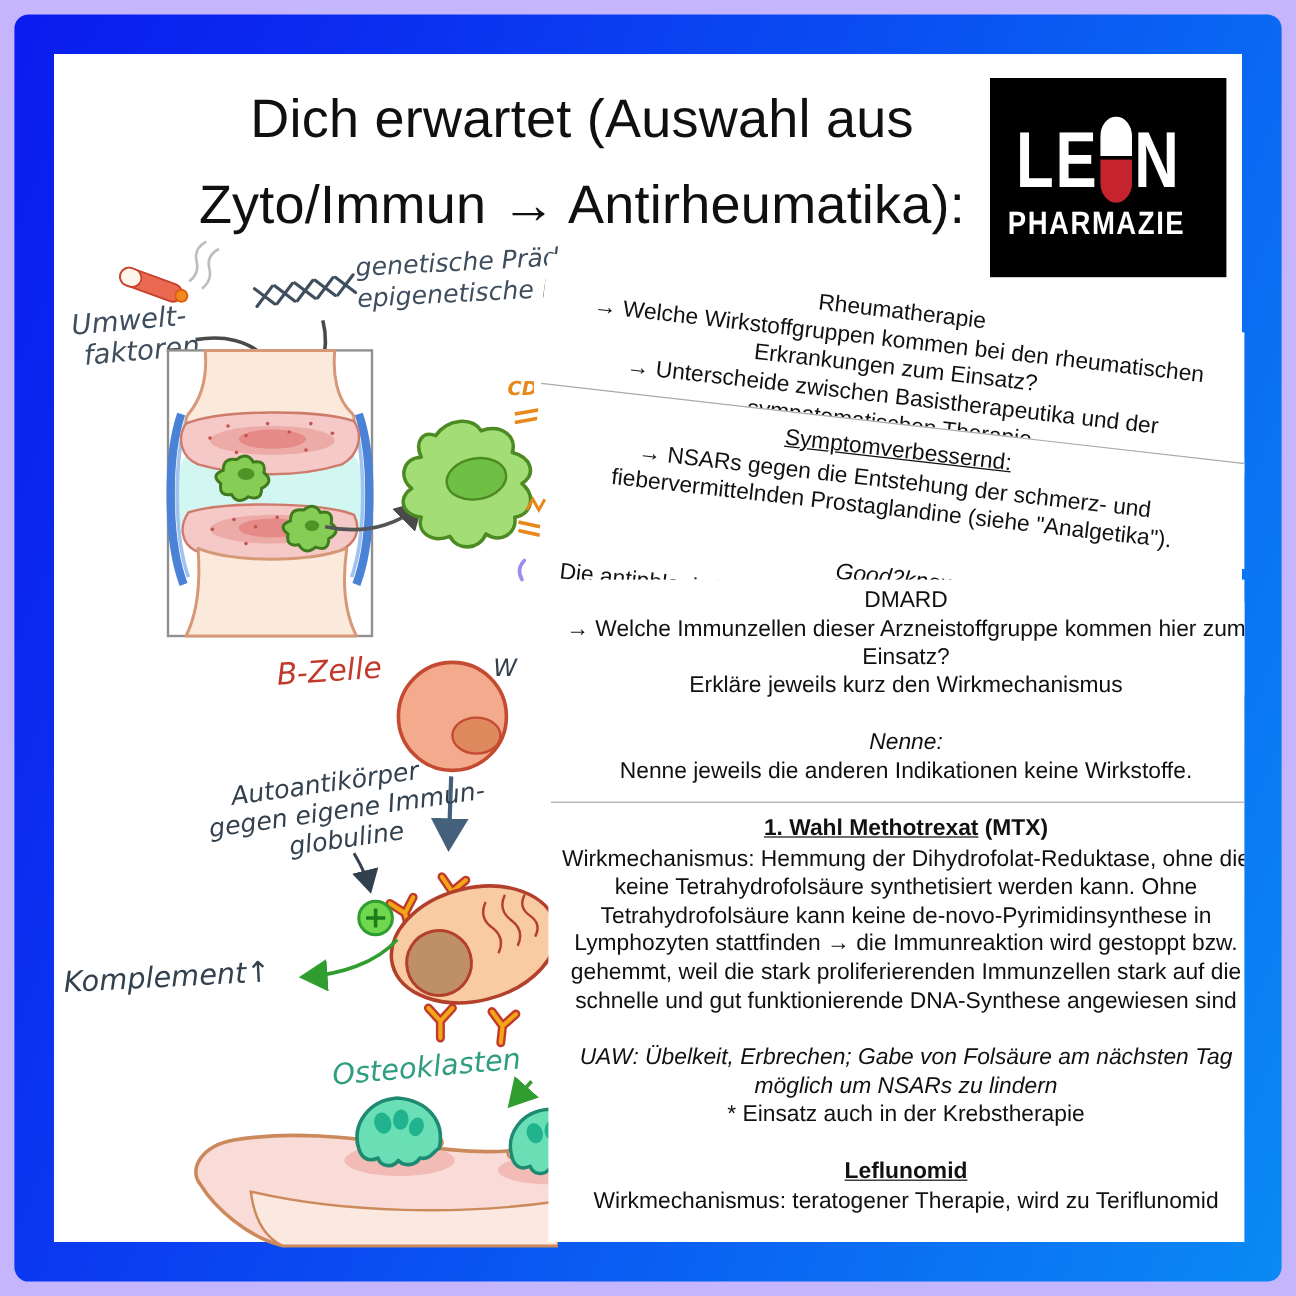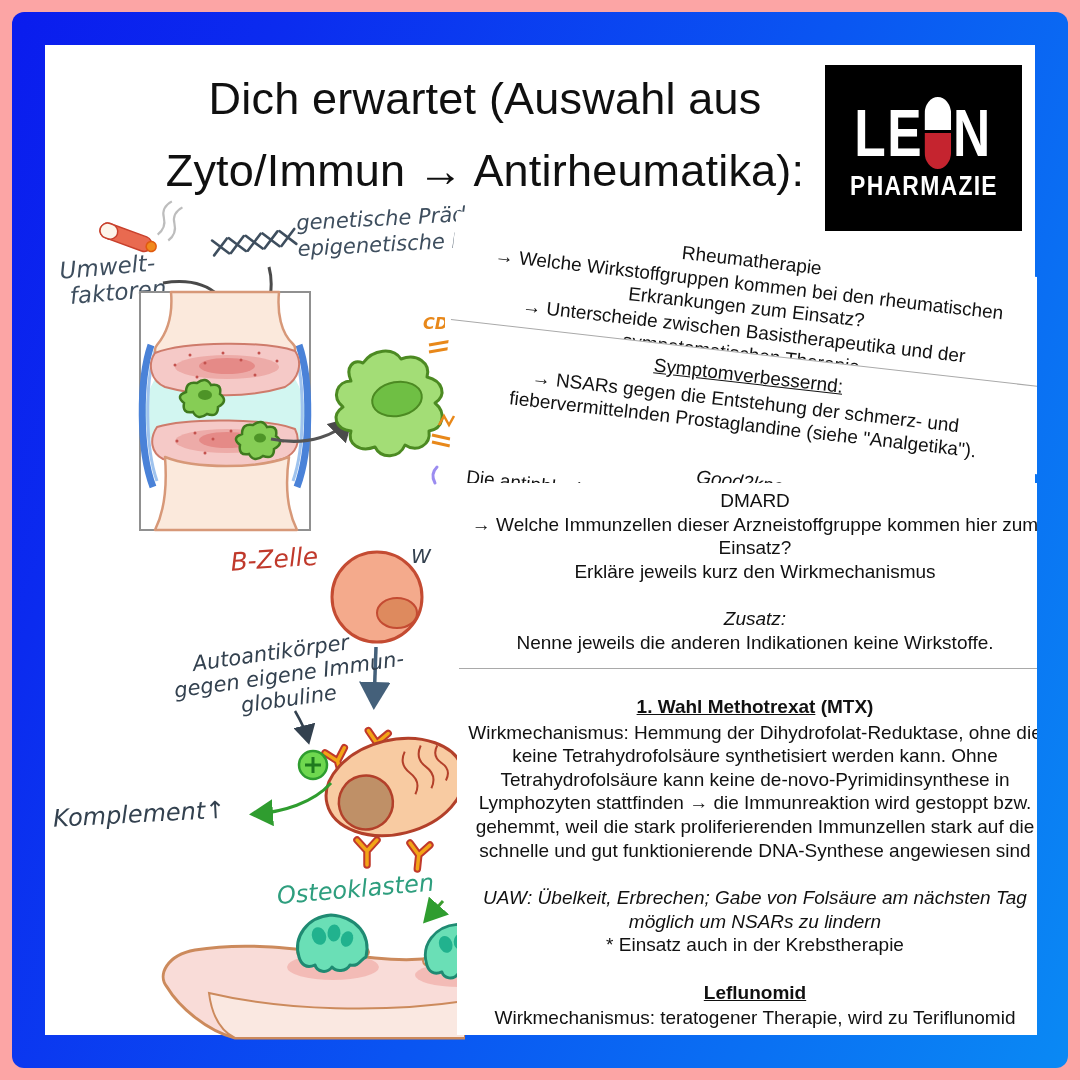--- a/index.html
+++ b/index.html
@@ -1,28 +1,28 @@
 <!DOCTYPE html>
 <html><head>
 <meta charset="utf-8">
 <style>
   html,body{margin:0;padding:0;background:#ffffff;}
-  .canvas{position:relative;width:1080px;height:1080px;background:#fca5a5;overflow:hidden;
+  .canvas{position:relative;width:1080px;height:1080px;background:#c4b5fd;overflow:hidden;
           font-family:"Liberation Sans","DejaVu Sans",sans-serif;color:#111;}
   .frame{position:absolute;left:12px;top:12px;width:1056px;height:1056px;border-radius:12px;
          background:linear-gradient(112deg,#0a1cee 0%,#0b2bef 18%,#0a55f2 55%,#0a89f4 100%);}
   .content{position:absolute;left:45px;top:45px;width:990px;height:990px;background:#ffffff;}
 
   
   .title{position:absolute;left:60px;top:18px;width:760px;text-align:center;
          font-size:45px;line-height:1.6;color:#101010;letter-spacing:0.2px;}
 
   
   .logo{position:absolute;left:780px;top:20px;width:197px;height:166px;background:#000;
-        display:flex;flex-direction:column;align-items:center;justify-content:center;}
+        display:flex;flex-direction:column;justify-content:center;}
   .logo-row{display:flex;align-items:center;transform:scaleX(0.78);}
   .logo-le,.logo-n{color:#fff;font-size:66px;font-weight:700;letter-spacing:2px;line-height:1;}
   .pill{width:34px;height:72px;border-radius:17px;overflow:hidden;margin:0 2px;background:#000;
         display:flex;flex-direction:column;}
   .pill-top{height:33px;background:#ffffff;}
   .pill-gap{height:3px;background:#000;}
   .pill-bottom{flex:1;background:#c5242f;}
   .logo-sub{color:#fff;font-size:27px;font-weight:700;letter-spacing:1.5px;margin-top:4px;
             transform:scaleX(0.85);line-height:1;}
 
@@ -36,21 +36,21 @@
   .blk1{left:12px;top:16px;width:585px;transform:rotate(6.5deg);transform-origin:0 0;padding:4px 6px;}
   .blk2{left:6px;top:124px;width:592px;transform:rotate(6.5deg);transform-origin:0 0;
         border-top:1.5px solid #a9a9a9;padding:10px 6px 4px 6px;}
   .blk3{left:6px;top:240px;width:592px;transform:rotate(6.5deg);transform-origin:0 0;z-index:1;padding:2px 6px;}
   .blk3 .frags{text-align:left;padding-left:14px;}
   .blk4{left:12px;top:288px;width:592px;z-index:3;padding:6px 2px 0 2px;background:#fff;height:552px;}
   .u{text-decoration:underline;}
   .i{font-style:italic;}
   .b{font-weight:700;}
   .gap{height:24px;}
-  .mtx{border-top:1.5px solid #a9a9a9;margin-top:14px;padding-top:26px;}
+  .mtx{border-top:1.5px solid #a9a9a9;margin-top:14px;padding-top:10px;}
   .heading-line{margin-bottom:2px;}
 </style>
 </head>
 <body>
 
 <div class="canvas">
   <div class="frame"></div>
   <div class="content">
 
     <div class="title">
@@ -254,21 +254,21 @@
           <div>Die antiphlogistischen Ei</div>
           <div>alleine nich</div>
         </div>
       </div>
 
       <div class="blk blk4">
         <div>DMARD</div>
         <div>→ Welche Immunzellen dieser Arzneistoffgruppe kommen hier zum Einsatz?</div>
         <div>Erkläre jeweils kurz den Wirkmechanismus</div>
         <div class="gap"></div>
-        <div class="i">Zusatz:</div>
+        <div class="i">Nenne:</div>
         <div>Nenne jeweils die anderen Indikationen keine Wirkstoffe.</div>
 
         <div class="mtx">
           <div class="b heading-line">
             <span class="u">1. Wahl Methotrexat</span><span> (MTX)</span>
           </div>
           <div>Wirkmechanismus: Hemmung der Dihydrofolat-Reduktase, ohne die keine Tetrahydrofolsäure synthetisiert werden kann. Ohne Tetrahydrofolsäure kann keine de-novo-Pyrimidinsynthese in Lymphozyten stattfinden → die Immunreaktion wird gestoppt bzw. gehemmt, weil die stark proliferierenden Immunzellen stark auf die schnelle und gut funktionierende DNA-Synthese angewiesen sind</div>
           <div class="gap"></div>
           <div class="i">UAW: Übelkeit, Erbrechen; Gabe von Folsäure am nächsten Tag möglich um NSARs zu lindern</div>
           <div>* Einsatz auch in der Krebstherapie</div>

